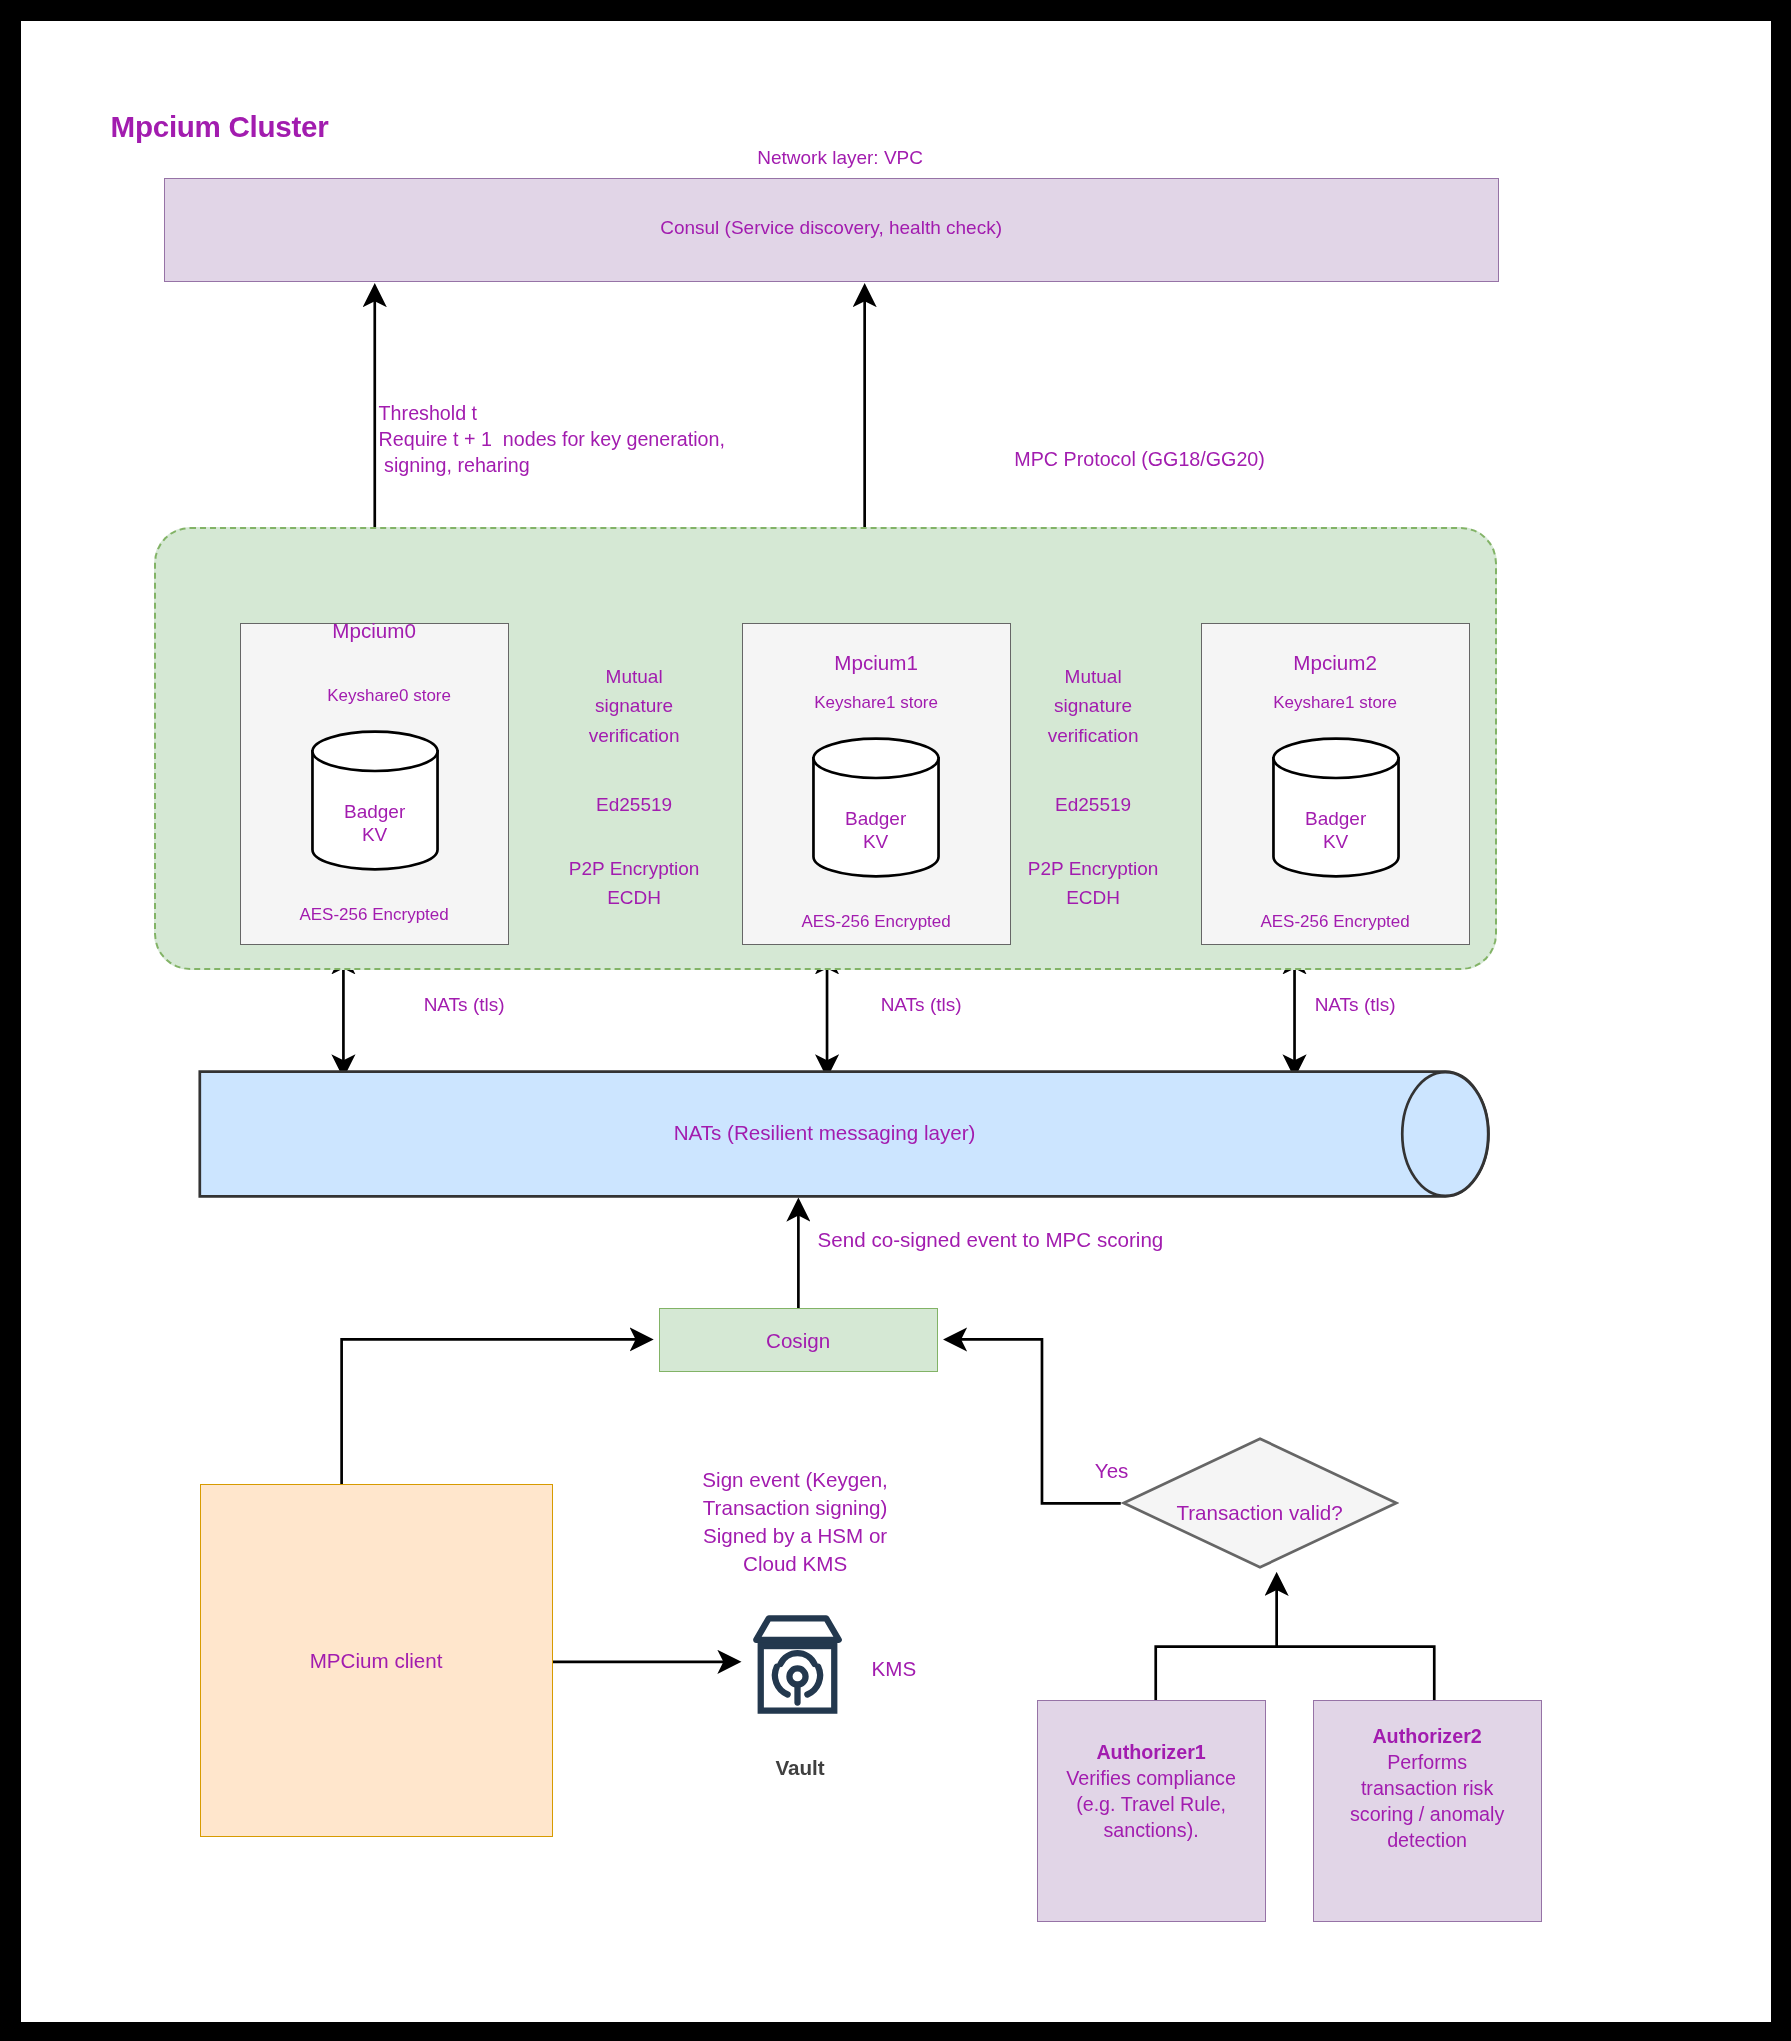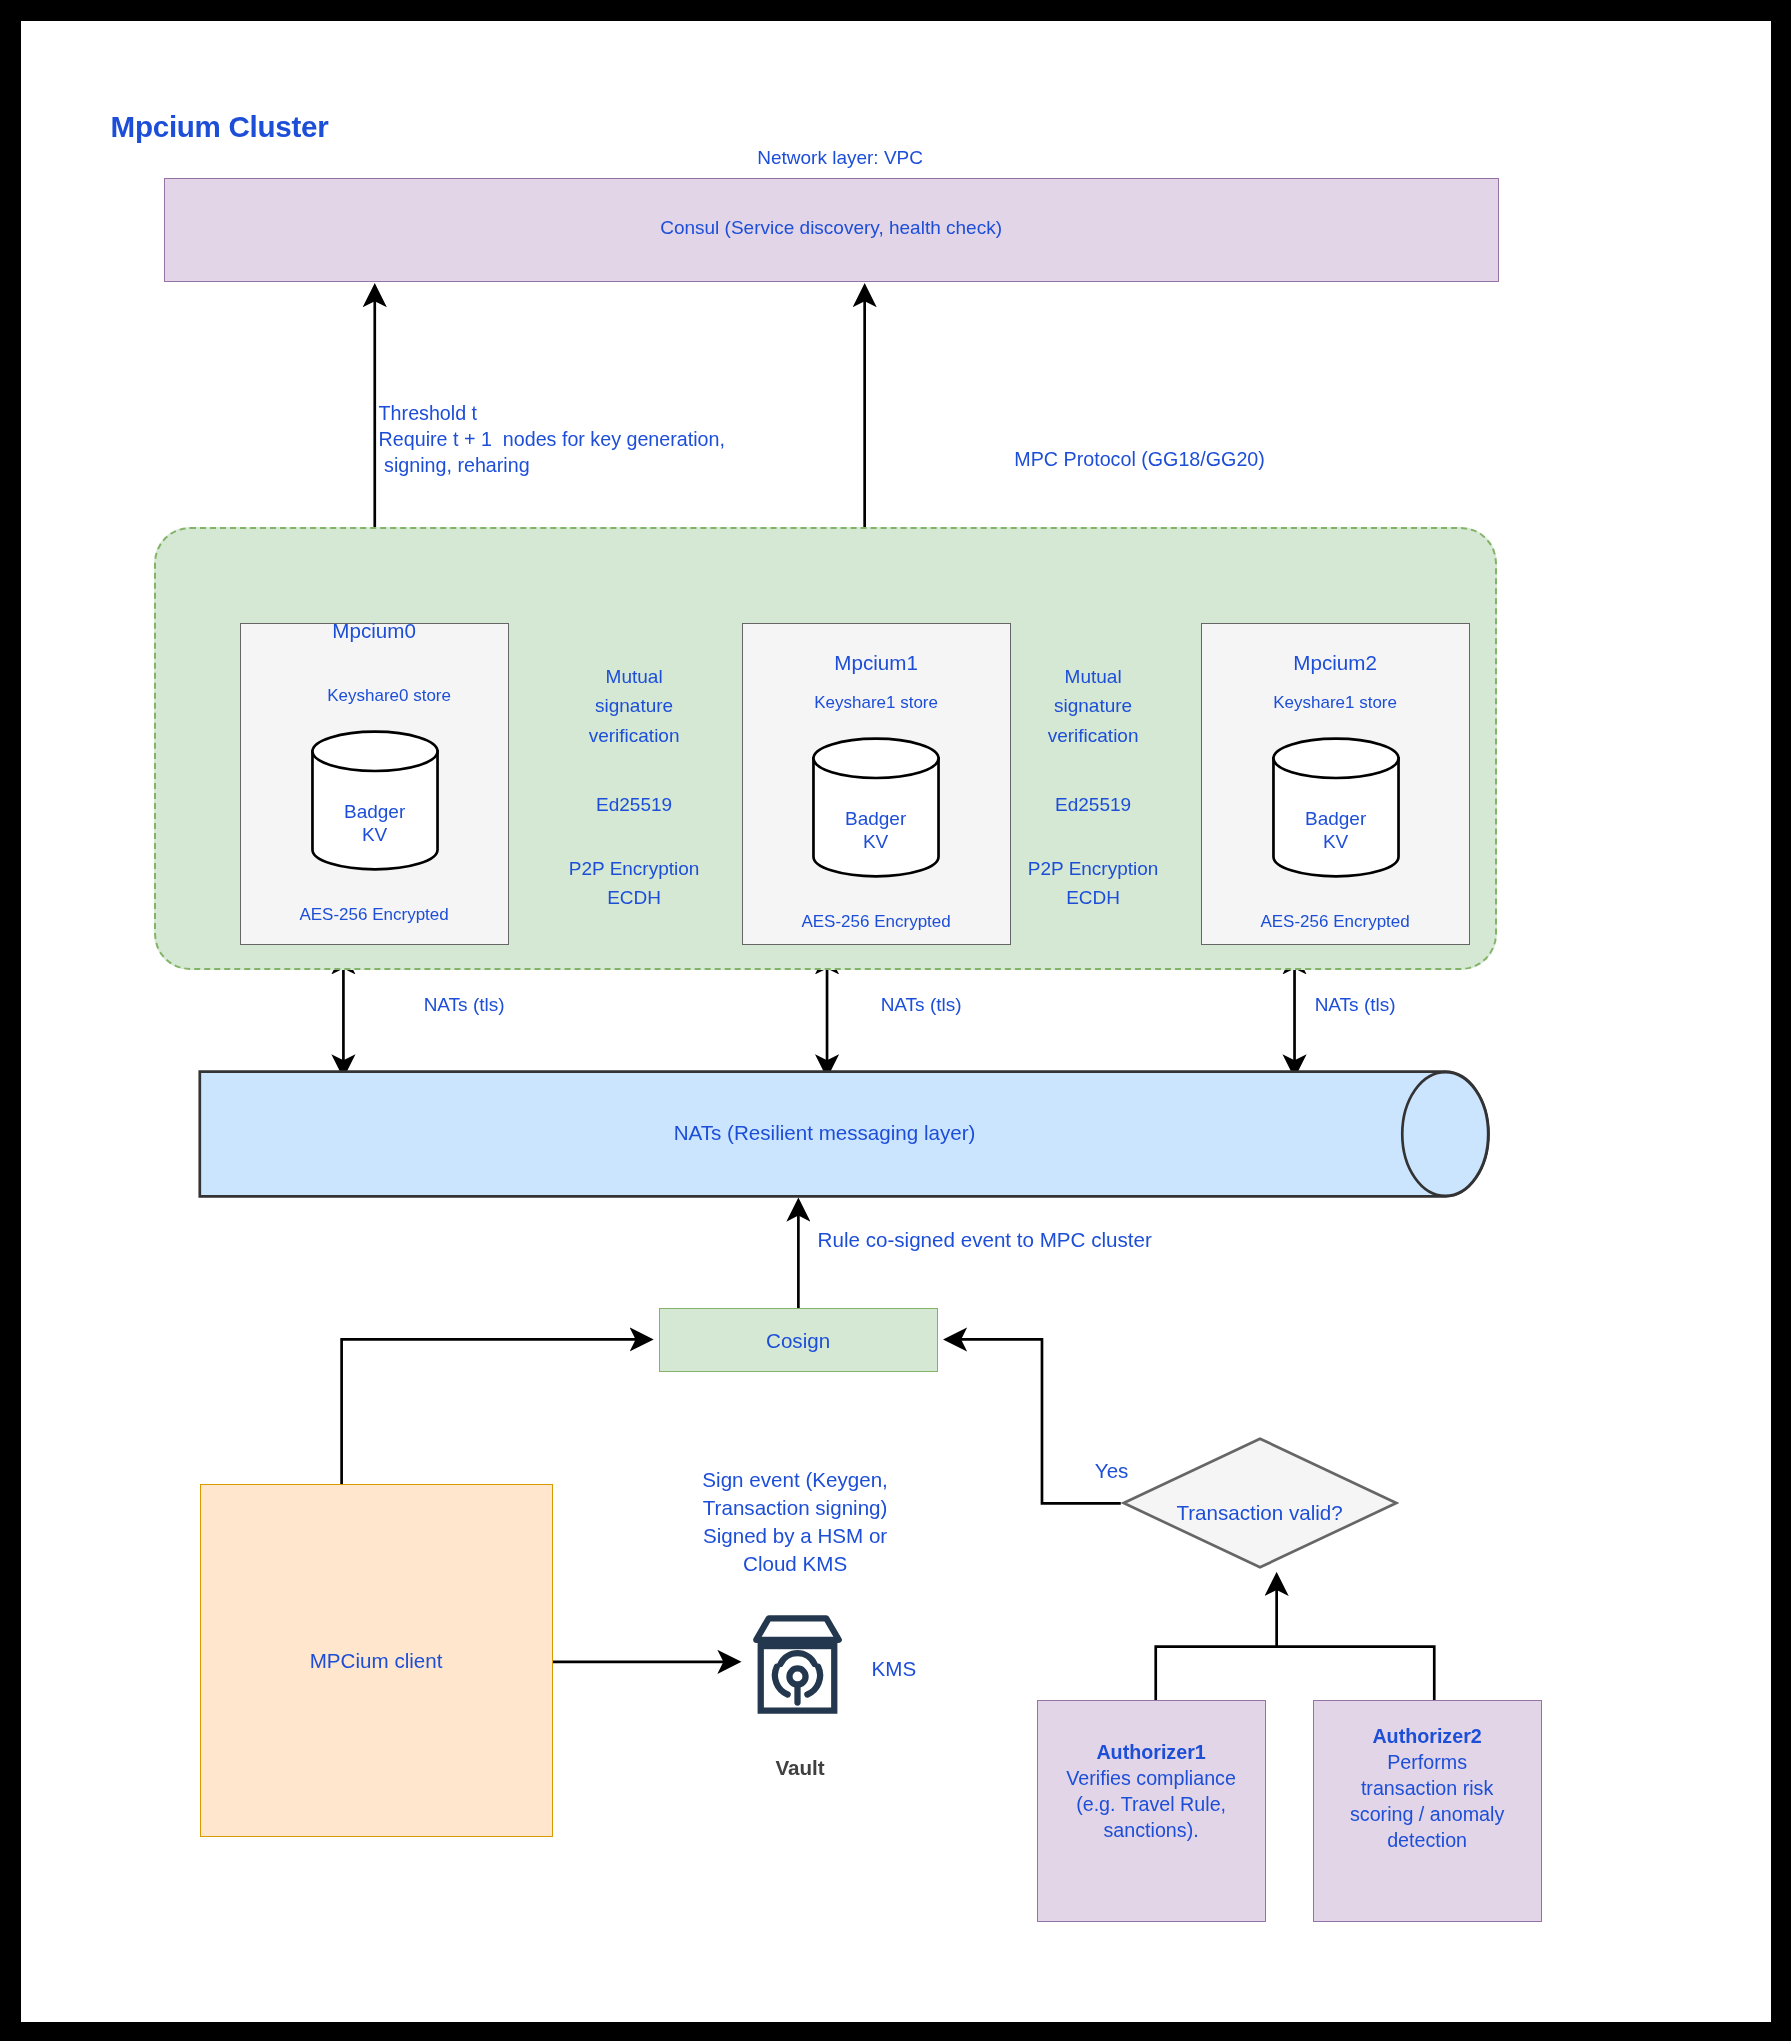--- a/index.html
+++ b/index.html
@@ -18,21 +18,21 @@
     position: absolute;
     left: 20.6px;
     top: 20.6px;
     width: 1750px;
     height: 2001px;
     background: #ffffff;
   }
   .abs { position: absolute; }
   .txt {
     position: absolute;
-    color: #1d4ed8;
+    color: #a21caf;
     font-size: 19px;
     line-height: 23px;
     text-align: center;
     white-space: pre-wrap;
   }
   .txt-left { text-align: left; }
 
   
   #title {
     left: 90px; top: 94px;
@@ -271,21 +271,21 @@
   <div class="txt nats-tls-label" id="natstls0">NATs (tls)</div>
   <div class="txt nats-tls-label" id="natstls1">NATs (tls)</div>
   <div class="txt nats-tls-label" id="natstls2">NATs (tls)</div>
 
   <svg class="abs" id="nats-cyl" viewBox="0 0 1443 145" preserveAspectRatio="none">
     <path d="M 2 3 L 1393 3 A 48 69 0 0 1 1393 142 L 2 142 Z" fill="#cce5ff" stroke="#333333" stroke-width="3"></path>
     <ellipse cx="1393" cy="72.5" rx="48" ry="69" fill="#cce5ff" stroke="#333333" stroke-width="3"></ellipse>
   </svg>
   <div class="txt" id="nats-label">NATs (Resilient messaging layer)</div>
 
-  <div class="txt txt-left" id="send-cosigned-label">Rule co-signed event to MPC cluster</div>
+  <div class="txt txt-left" id="send-cosigned-label">Send co-signed event to MPC scoring</div>
 
   <div class="abs" id="cosign-box"></div>
   <div class="txt" id="cosign-label">Cosign</div>
 
   <div class="abs" id="client-box"></div>
   <div class="txt" id="client-label">MPCium client</div>
 
   <div class="txt" id="sign-event-label">Sign event (Keygen,
 Transaction signing)
 Signed by a HSM or

